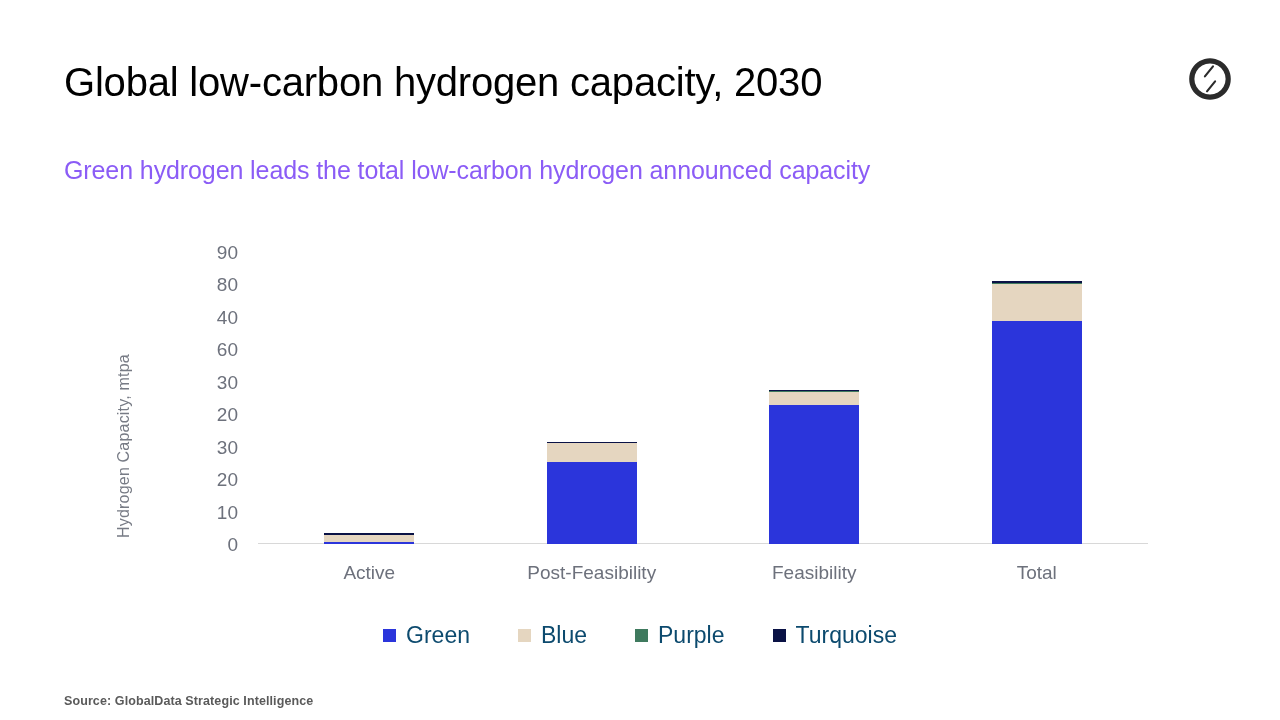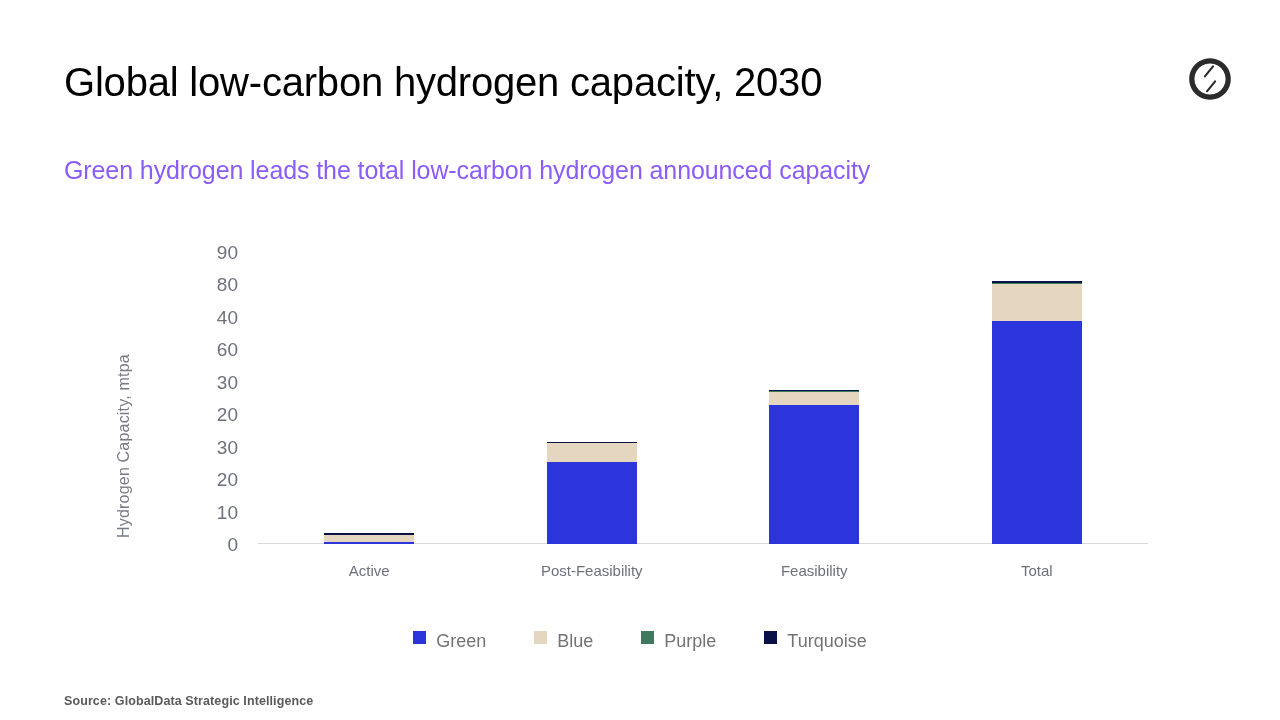--- a/index.html
+++ b/index.html
@@ -113,21 +113,21 @@
     left: 258px;
     top: 562px;
     width: 890px;
     height: 28px;
   }
   .x-label {
     position: absolute;
     top: 0;
     width: 220px;
     text-align: center;
-    font-size: 15px;
+    font-size: 19px;
     color: #6d717c;
     line-height: 1.2;
     white-space: nowrap;
   }
 
   
   .bar-group {
     position: absolute;
     bottom: 0;
     width: 90px;
@@ -154,25 +154,24 @@
     align-items: center;
     margin: 0 24px;
   }
   .legend-swatch {
     width: 13px;
     height: 13px;
     margin-right: 10px;
     flex: 0 0 auto;
   }
   .legend-text {
-    font-size: 18px;
-    color: #737373;
+    font-size: 23px;
+    color: #0c4a6e;
     line-height: 1;
     white-space: nowrap;
-    margin-top: 8px;
   }
 
   
   .source-note {
     position: absolute;
     left: 64px;
     top: 694px;
     font-size: 12.5px;
     color: #5a5a5a;
     letter-spacing: 0.1px;

